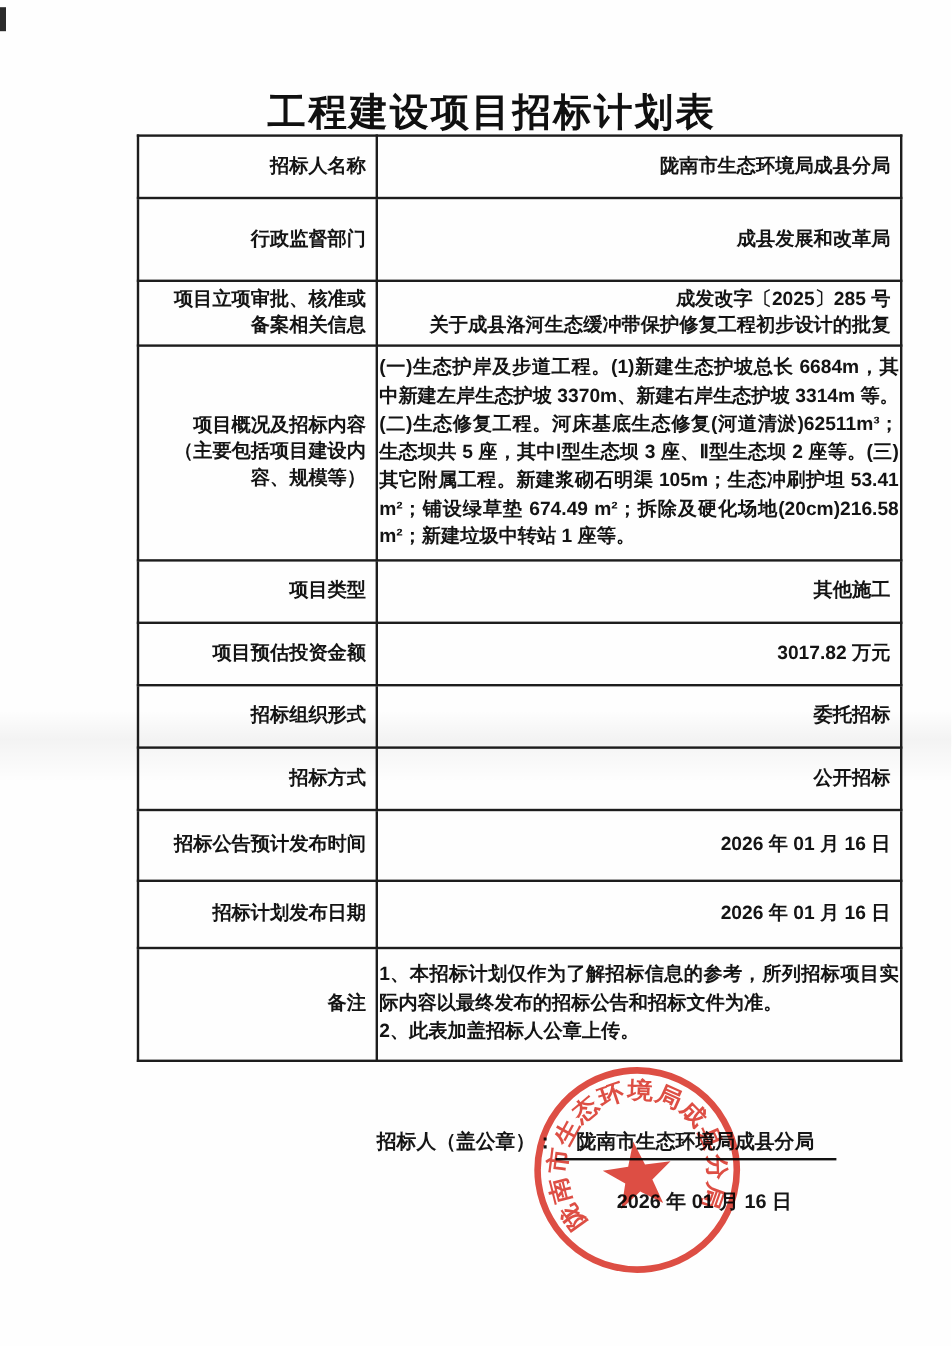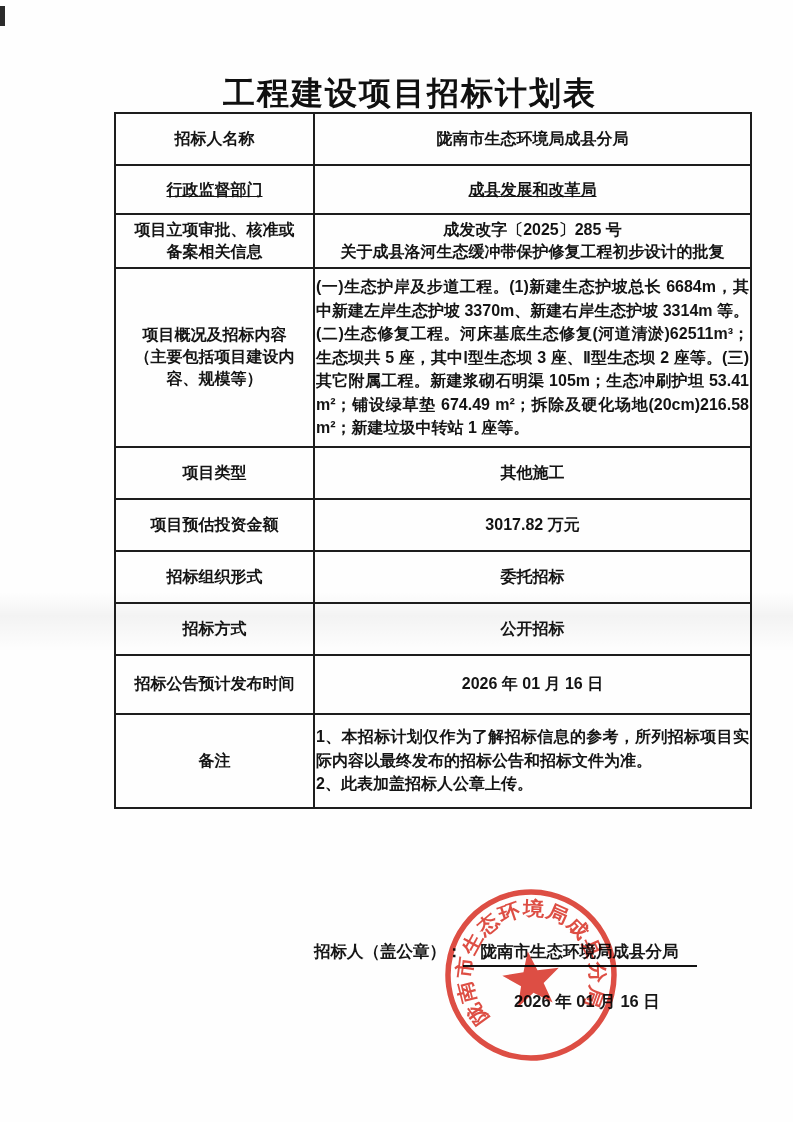--- a/index.html
+++ b/index.html
@@ -34,37 +34,37 @@
   }
   table.plan-table {
     position: absolute; top: 112px; left: 114px;
     width: 600px;
     border-collapse: collapse;
     table-layout: fixed;
   }
   .plan-table td {
     border: 2px solid #1d1d1d;
     vertical-align: middle;
-    text-align: center;
+    text-align: right;
     font-size: 16px;
     line-height: 22px;
     padding: 4px 8px;
     white-space: pre-wrap;
     color: #141414;
   }
   .plan-table td.c-label { width: 181px; }
   .plan-table td.c-value { width: 419px; }
   .plan-table td.justify-text {
     text-align: justify;
     line-height: 23.5px;
     padding: 6px 1px;
   }
   .plan-table tr.r1  { height: 52px; }
   .plan-table tr.r2  { height: 53px; }
-  .plan-table tr.r3  { height: 49px; text-decoration: underline; }
+  .plan-table tr.r3  { height: 69px; }
   .plan-table tr.r4  { height: 54px; }
   .plan-table tr.r5  { height: 162px; }
   .plan-table tr.r6  { height: 52px; }
   .plan-table tr.r7  { height: 52px; margin-top: 28px; }
   .plan-table tr.r8  { height: 52px; font-family: Liberation Serif, serif; }
   .plan-table tr.r9  { height: 52px; }
   .plan-table tr.r10 { height: 59px; }
   .plan-table tr.r11 { height: 56px; }
   .plan-table tr.r12 { height: 94px; }
   .sign-row {
@@ -139,20 +139,24 @@
         <td class="c-value">委托招标</td>
       </tr>
       <tr class="r9">
         <td class="c-label">招标方式</td>
         <td class="c-value">公开招标</td>
       </tr>
       <tr class="r10">
         <td class="c-label">招标公告预计发布时间</td>
         <td class="c-value">2026 年 01 月 16 日</td>
       </tr>
+      <tr class="r11">
+        <td class="c-label">招标计划发布日期</td>
+        <td class="c-value">2026 年 01 月 16 日</td>
+      </tr>
       <tr class="r12">
         <td class="c-label">备注</td>
         <td class="c-value justify-text">1、本招标计划仅作为了解招标信息的参考，所列招标项目实际内容以最终发布的招标公告和招标文件为准。
 2、此表加盖招标人公章上传。</td>
       </tr>
     </tbody>
   </table>
 
   <div class="sign-row">
     <span>招标人（盖公章）：</span><span class="sign-name">陇南市生态环境局成县分局</span>

